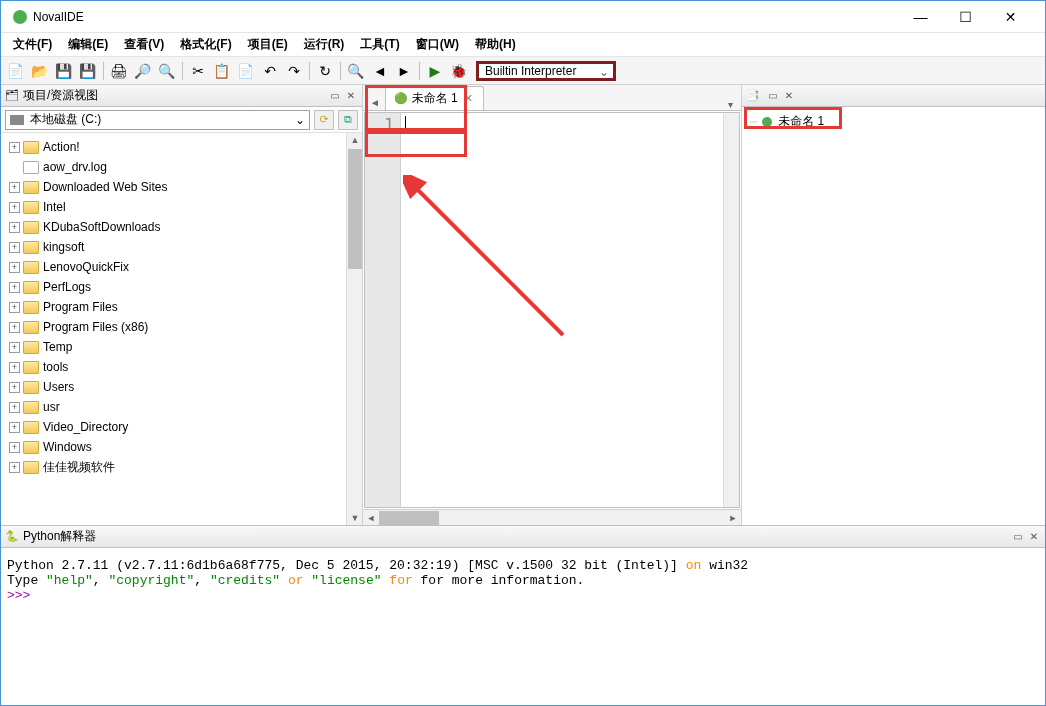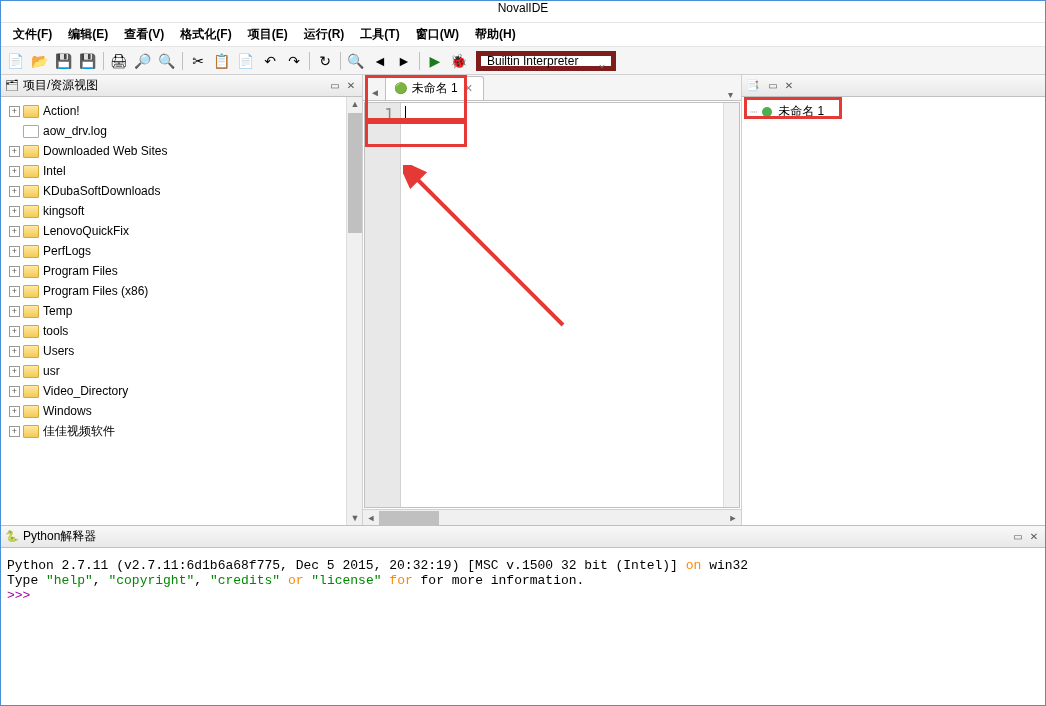--- a/index.html
+++ b/index.html
@@ -1,27 +1,27 @@
 <!DOCTYPE html>
 <html><head>
 <meta charset="utf-8">
 <style>
 * { box-sizing: border-box; margin: 0; padding: 0; }
 body { font-family: "Microsoft YaHei", Tahoma, sans-serif; font-size: 12px; background: #fff; overflow: hidden; }
 .window { width: 1046px; height: 706px; border: 1px solid #4a90d9; display: flex; flex-direction: column; background: #fff; }
-.titlebar { height: 22px; background: #fff; display: flex; align-items: center; padding: 0 0; border-bottom: 1px solid #e5e5e5; flex-direction: column; }
+.titlebar { height: 32px; background: #fff; display: flex; align-items: center; padding: 0 12px; border-bottom: 1px solid #e5e5e5; }
 .titlebar .icon { width: 14px; height: 14px; background: #4caf50; border-radius: 50%; margin-right: 6px; }
 .titlebar .title { flex: 1; font-size: 12px; }
 .titlebar .ctrl { width: 45px; height: 28px; display: flex; align-items: center; justify-content: center; font-family: Arial; font-size: 14px; cursor: pointer; }
 .menubar { height: 24px; background: #fff; display: flex; align-items: center; padding: 0 4px; border-bottom: 1px solid #e5e5e5; }
 .menubar .mitem { padding: 3px 8px; cursor: pointer; font-size: 12px; font-weight: bold; }
 .toolbar { height: 28px; background: #f5f5f5; display: flex; align-items: center; padding: 0 4px; border-bottom: 1px solid #d0d0d0; gap: 2px; }
 .tbtn { width: 22px; height: 22px; display: flex; align-items: center; justify-content: center; cursor: pointer; font-size: 14px; }
 .tsep { width: 1px; height: 18px; background: #c0c0c0; margin: 0 2px; }
-.interp { margin-left: 4px; border: 5px solid #7f1d1d; background: #fff; padding: 1px 20px 1px 6px; font-size: 12px; position: relative; height: 20px; display: flex; align-items: center; min-width: 140px; }
+.interp { margin-left: 4px; border: 3px solid #7f1d1d; background: #fff; padding: 1px 20px 1px 6px; font-size: 12px; position: relative; height: 20px; display: flex; align-items: center; min-width: 140px; }
 .interp::after { content: "⌄"; position: absolute; right: 4px; top: 1px; color: #666; }
 .main { flex: 1; display: flex; overflow: hidden; }
 .left { width: 362px; display: flex; flex-direction: column; border-right: 1px solid #d0d0d0; }
 .center { flex: 1; display: flex; flex-direction: column; }
 .right { width: 304px; display: flex; flex-direction: column; border-left: 1px solid #d0d0d0; }
 .pane-hdr { height: 22px; background: linear-gradient(#f8f8f8, #e8e8e8); border-bottom: 1px solid #c0c0c0; display: flex; align-items: center; padding: 0 4px; font-size: 12px; }
 .pane-hdr .picon { width: 14px; height: 14px; margin-right: 4px; display: flex; align-items: center; justify-content: center; font-size: 11px; }
 .pane-hdr .ptitle { flex: 1; }
 .pane-hdr .pbtn { width: 14px; height: 14px; display: flex; align-items: center; justify-content: center; cursor: pointer; font-size: 10px; margin-left: 2px; color: #555; }
 .drive-row { height: 26px; display: flex; align-items: center; padding: 2px 4px; border-bottom: 1px solid #e0e0e0; gap: 4px; }
@@ -124,20 +124,28 @@
 
   <div class="main">
 
     <div class="left">
       <div class="pane-hdr">
         <span class="picon">🗂</span>
         <span class="ptitle">项目/资源视图</span>
         <span class="pbtn">▭</span>
         <span class="pbtn">✕</span>
       </div>
+      <div class="drive-row">
+        <div class="drive-sel">
+          <span class="dicon"></span>
+          <span>本地磁盘 (C:)</span>
+        </div>
+        <div class="dbtn" style="color:#c9a227">⟳</div>
+        <div class="dbtn" style="color:#2a8">⧉</div>
+      </div>
       <div class="tree-wrap">
         <div class="tree-inner">
           <div class="tree" id="tree">
               <div class="tree-item">
                 <div class="expander">+</div>
                 <div class="ficon"></div>
                 <span>Action!</span>
               </div>
               <div class="tree-item">
                 <div class="expander blank"></div>

